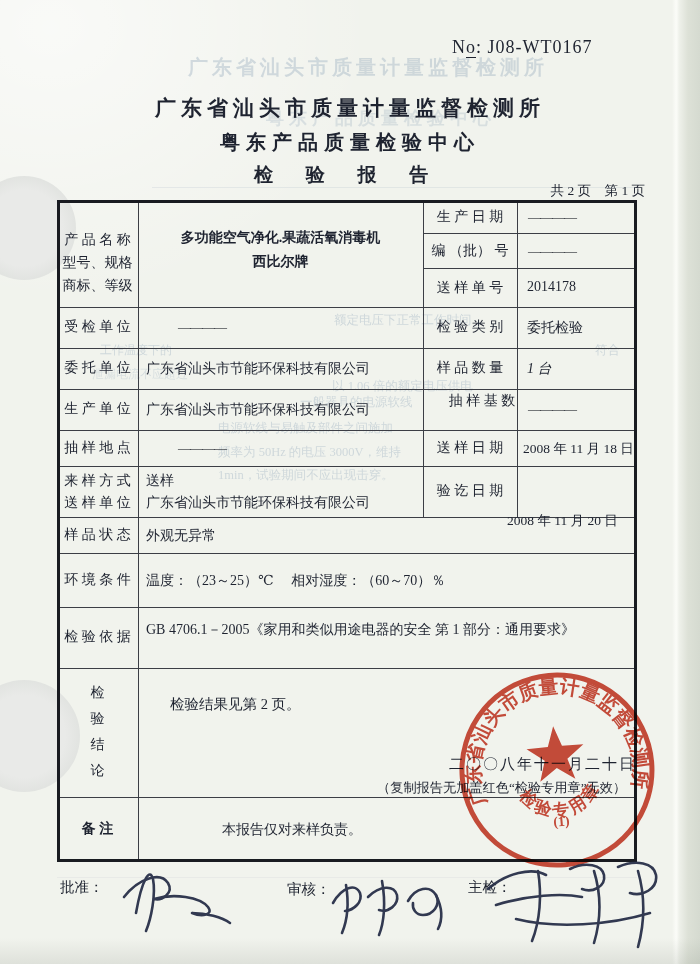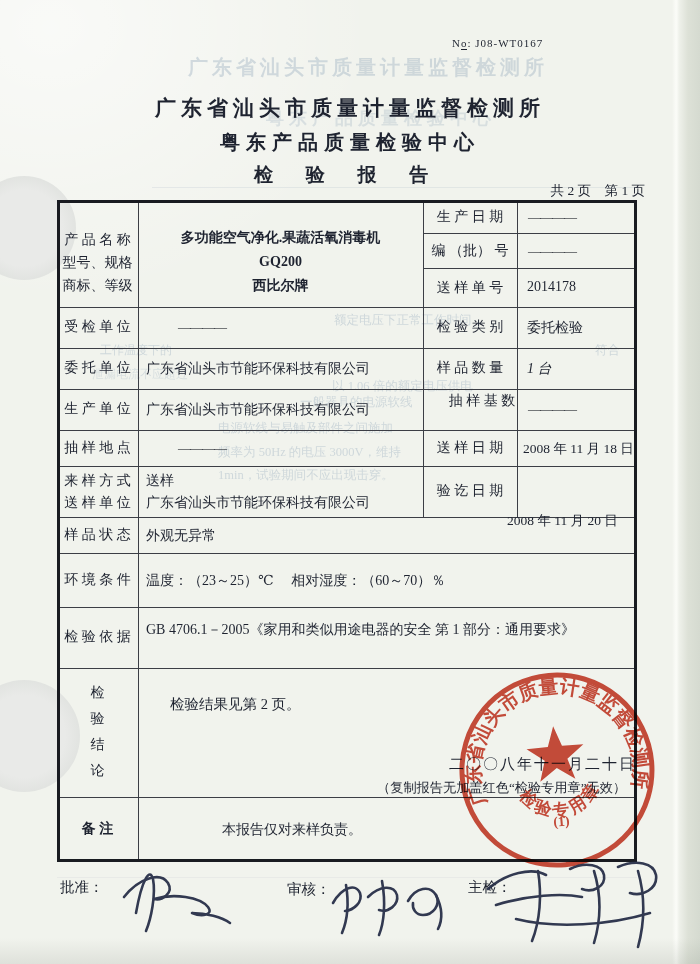--- a/index.html
+++ b/index.html
@@ -58,21 +58,21 @@
 <div class="abs ghost" style="left:100px;top:342px;font-size:12px;">工作温度下的</div>
 <div class="abs ghost" style="left:92px;top:366px;font-size:12px;opacity:.3;">泄漏电流不应超过</div>
 <div class="abs ghost" style="left:334px;top:312px;font-size:12.5px;">额定电压下正常工作时间，</div>
 <div class="abs ghost" style="left:332px;top:334px;font-size:12.5px;margin-top:44px;">以 1.06 倍的额定电压供电</div>
 <div class="abs ghost" style="left:595px;top:342px;font-size:12.5px;">符合</div>
 <div class="abs ghost" style="left:300px;top:394px;font-size:12.5px;">一般器具的电源软线</div>
 <div class="abs ghost" style="left:218px;top:420px;font-size:12.5px;">电源软线与易触及部件之间施加</div>
 <div class="abs ghost" style="left:218px;top:444px;font-size:12.5px;">频率为 50Hz 的电压 3000V，维持</div>
 <div class="abs ghost" style="left:218px;top:467px;font-size:12.5px;">1min，试验期间不应出现击穿。</div>
 
-<div class="abs t" style="left:452px;top:37px;font-size:11px;letter-spacing:1px;"><span>N</span><span class="u">o</span><span>:</span>&nbsp;<span>J08-WT0167</span></div>
+<div class="abs t" style="left:452px;top:37px;font-size:18px;letter-spacing:1px;"><span>N</span><span class="u">o</span><span>:</span>&nbsp;<span>J08-WT0167</span></div>
 
 <div class="abs c hdr1" style="left:0;top:94px;width:700px;">广东省汕头市质量计量监督检测所</div>
 <div class="abs c hdr2" style="left:0;top:129px;width:700px;">粤东产品质量检验中心</div>
 <div class="abs c hdr3" style="left:0;top:162px;width:696px;">检 验 报 告</div>
 <div class="abs t" style="left:480px;top:182px;width:165px;text-align:right;font-size:13.5px;">共 2 页　第 1 页</div>
 
 <div class="abs tbl"></div>
 <div class="abs vl" style="left:138px;top:203px;height:656px;"></div>
 <div class="abs vl" style="left:423px;top:203px;height:314px;"></div>
 <div class="abs vl" style="left:517px;top:203px;height:314px;"></div>
@@ -89,21 +89,20 @@
 <div class="abs hl" style="left:60px;top:668px;width:574px;"></div>
 <div class="abs hl" style="left:60px;top:797px;width:574px;"></div>
 
 <div class="abs lblc" style="top:228px;line-height:23px;">
   <div>产 品 名 称</div>
   <div>型号、规格</div>
   <div>商标、等级</div>
 </div>
 <div class="abs c" style="left:138px;top:226px;width:285px;font-size:14px;line-height:24px;font-weight:bold;">
   <div>多功能空气净化.果蔬活氧消毒机</div>
-  <div>GQ200</div>
   <div>西比尔牌</div>
 </div>
 
 <div class="abs rlbl" style="top:208px;">生 产 日 期</div>
 <div class="abs dash" style="left:528px;top:209px;">————</div>
 <div class="abs rlbl" style="top:242px;">编 （批） 号</div>
 <div class="abs dash" style="left:528px;top:243px;">————</div>
 <div class="abs rlbl" style="top:279px;">送 样 单 号</div>
 <div class="abs val" style="left:527px;top:279px;">2014178</div>
 

